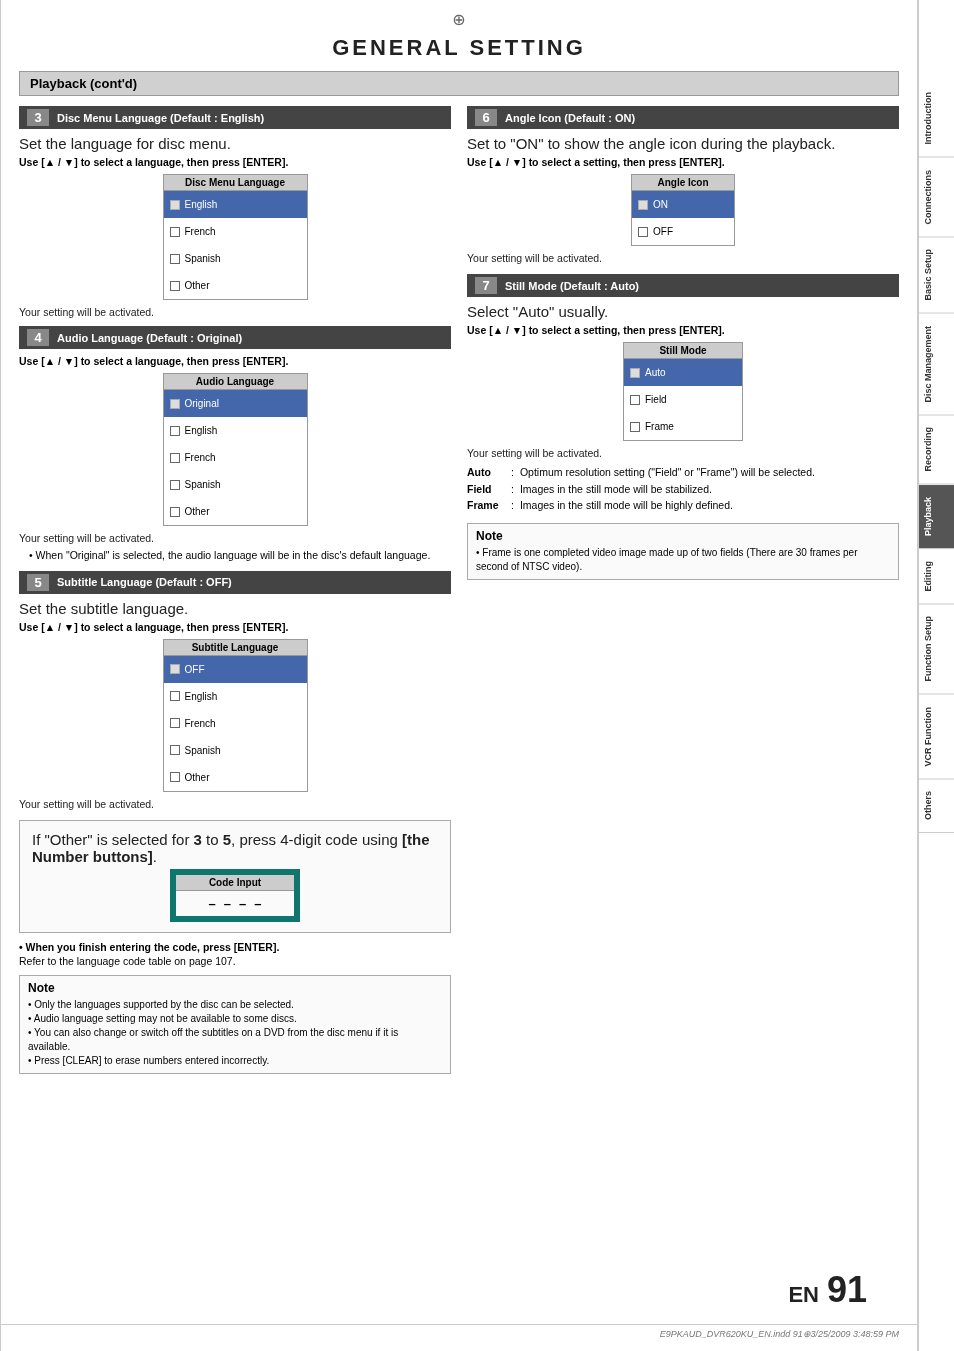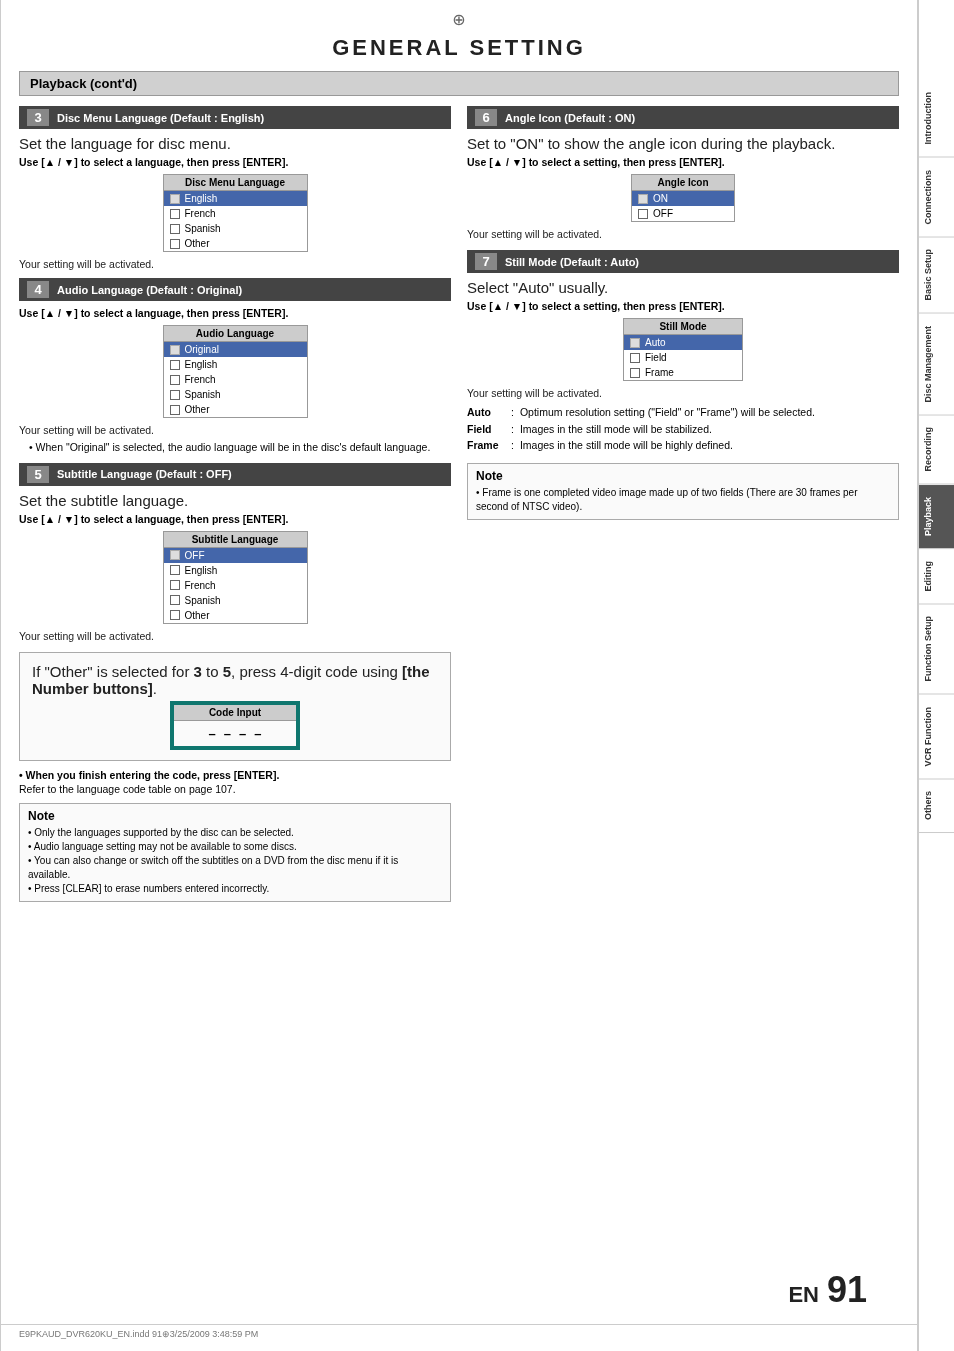--- a/index.html
+++ b/index.html
@@ -129,21 +129,21 @@
       background: #ccc;
       text-align: center;
       padding: 2px 0;
       font-weight: bold;
       font-size: 10px;
       border-bottom: 1px solid #999;
     }
     .menu-item {
       display: flex;
       align-items: center;
-      padding: 2px 6px;
+      padding: 8px 6px;
       gap: 5px;
     }
     .menu-item.selected {
       background: #4466aa;
       color: #fff;
     }
     .checkbox {
       width: 10px;
       height: 10px;
       border: 1px solid #666;
@@ -182,21 +182,21 @@
       line-height: 1.4;
     }
     
     .code-input-box {
       border: 1px solid #aaa;
       padding: 6px 12px;
       margin: 8px 0;
       background: #fafafa;
     }
     .code-input-inner {
-      border: 4px solid #0f766e;
+      border: 6px solid #0f766e;
       width: 130px;
       margin: 4px auto;
       text-align: center;
     }
     .code-input-header {
       background: #ccc;
       text-align: center;
       padding: 2px;
       font-size: 10px;
       font-weight: bold;
@@ -225,25 +225,26 @@
       width: 130px;
       margin: 6px auto;
       font-size: 10px;
     }
     
     .bottom-bar {
       position: absolute;
       bottom: 8px;
       left: 0; right: 0;
       display: flex;
-      justify-content: flex-start;
+      justify-content: flex-end;
       padding: 4px 18px;
       font-size: 9px;
       color: #777;
       border-top: 1px solid #ccc;
+      font-style: italic;
     }
     .en-num {
       position: absolute;
       bottom: 30px;
       right: 50px;
       font-size: 36px;
       font-weight: bold;
       color: #222;
     }
     .en-label {

